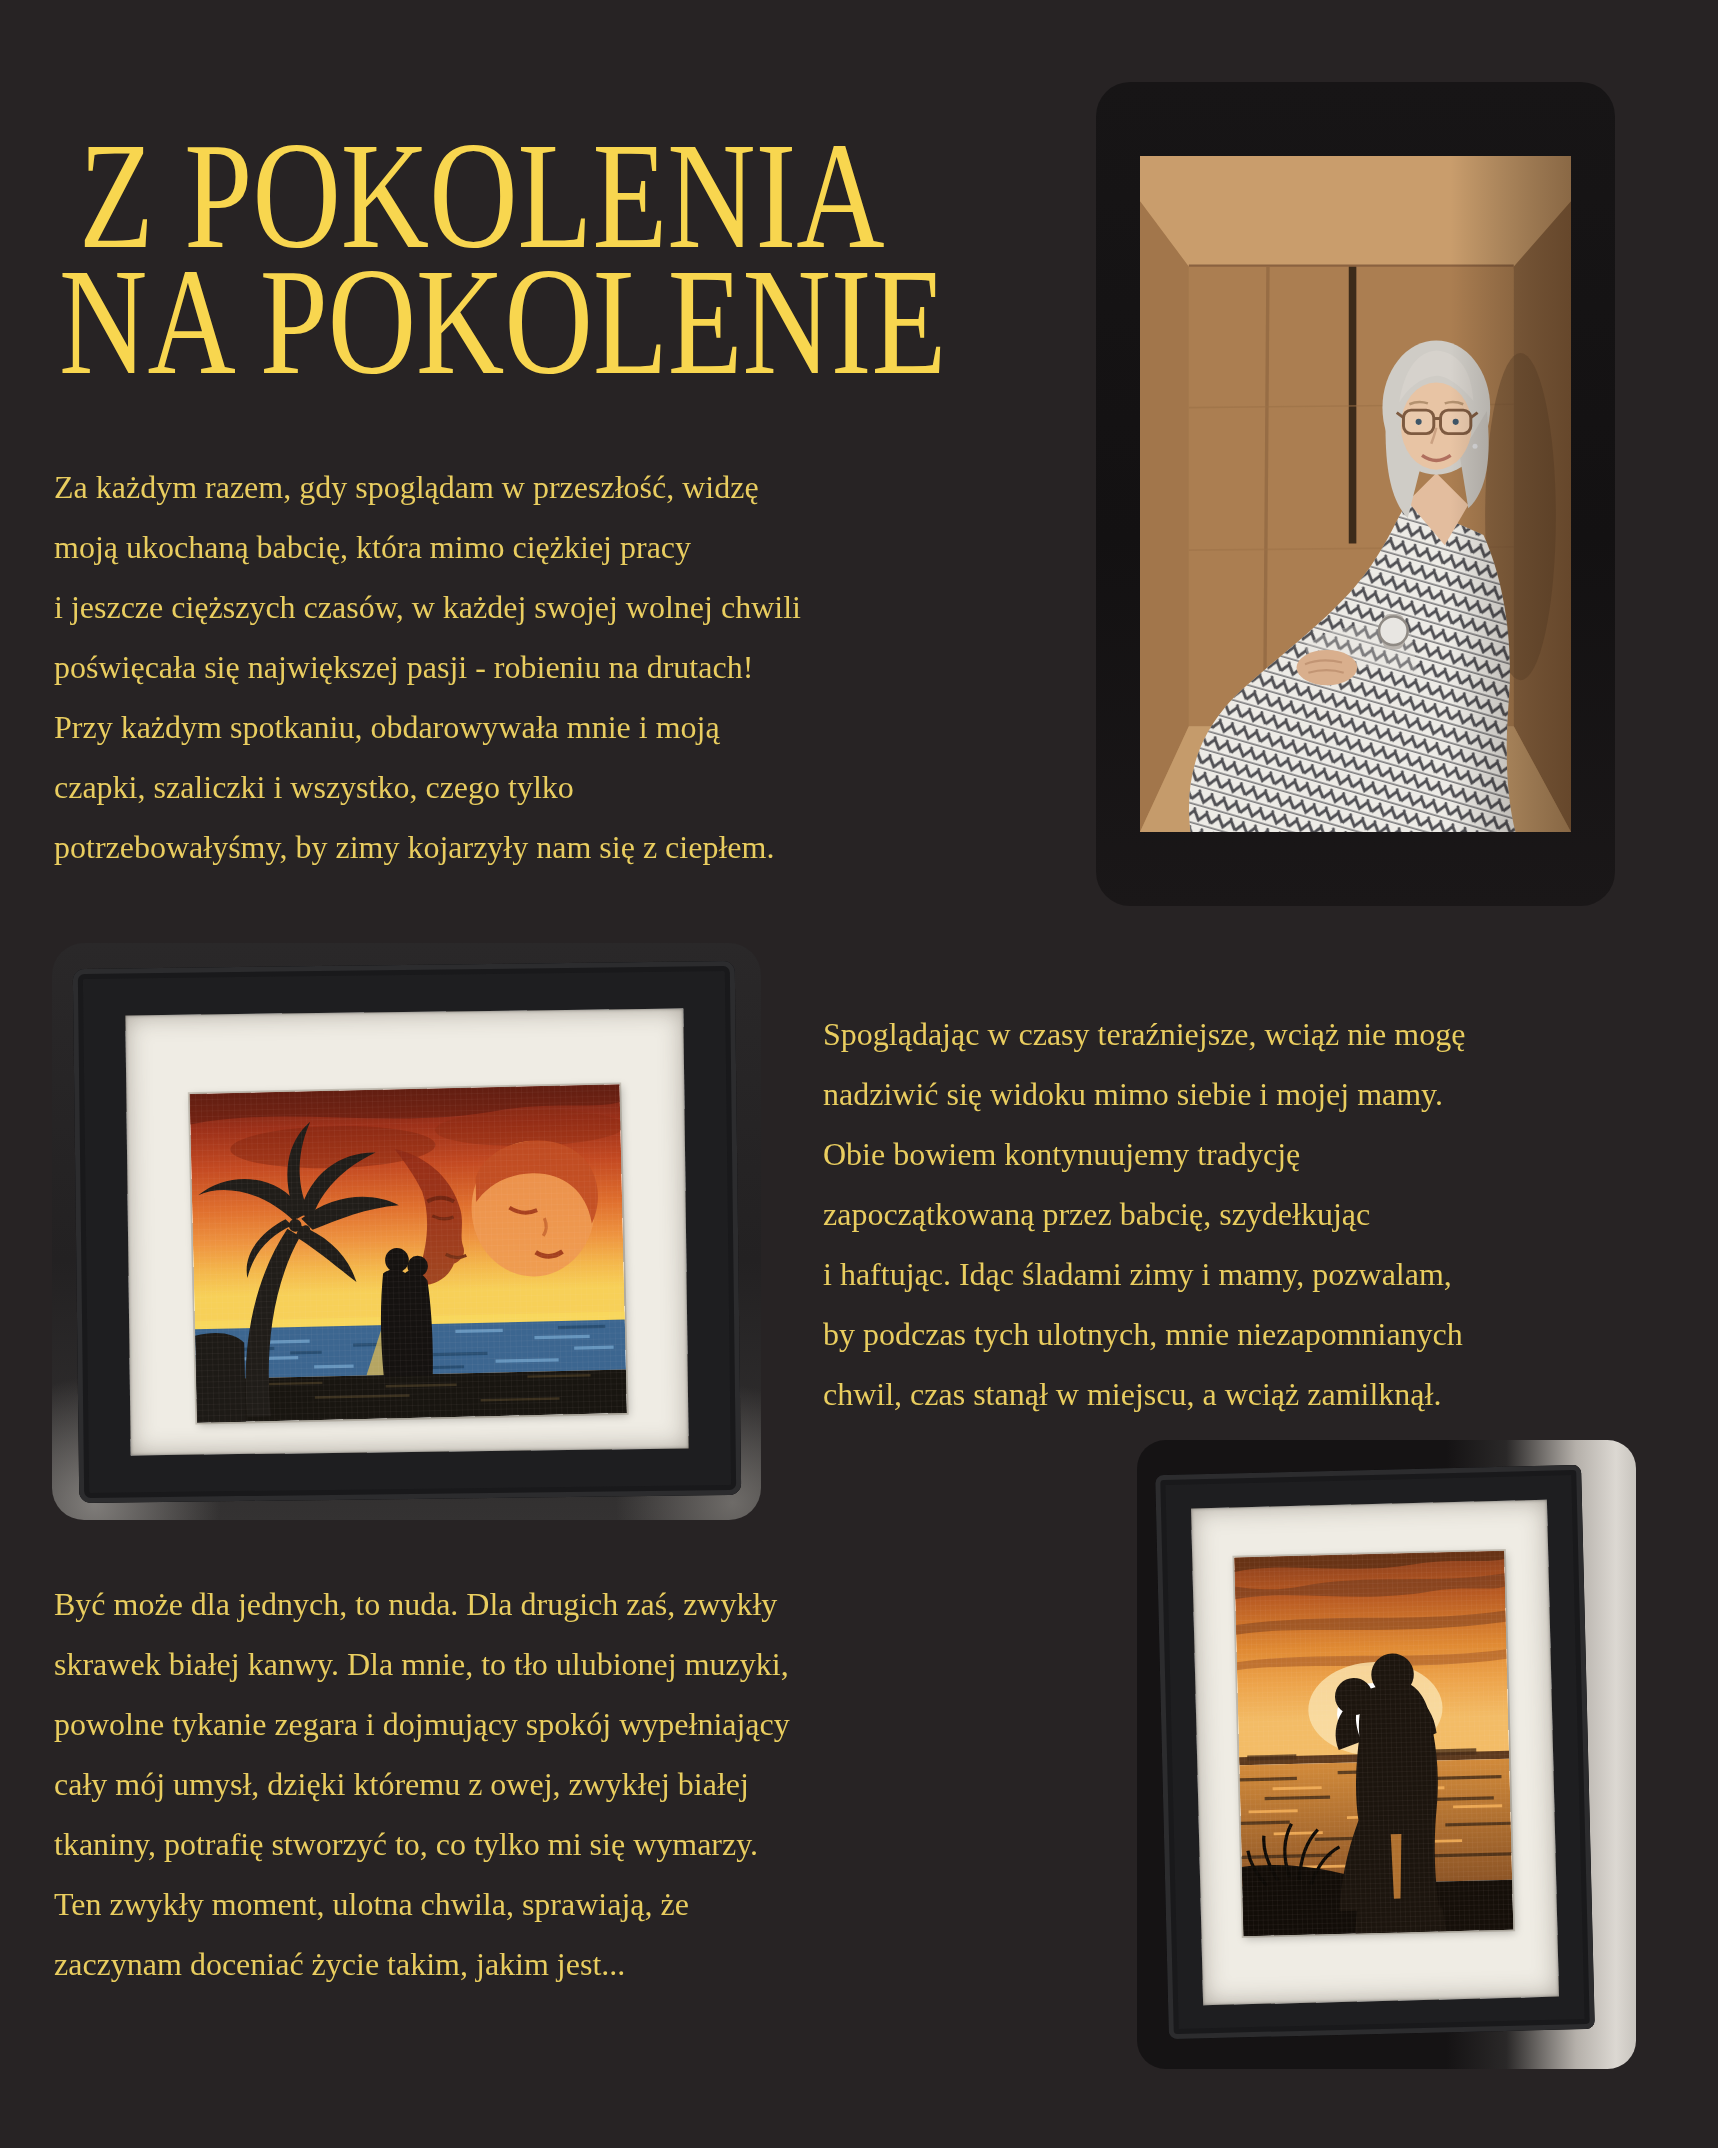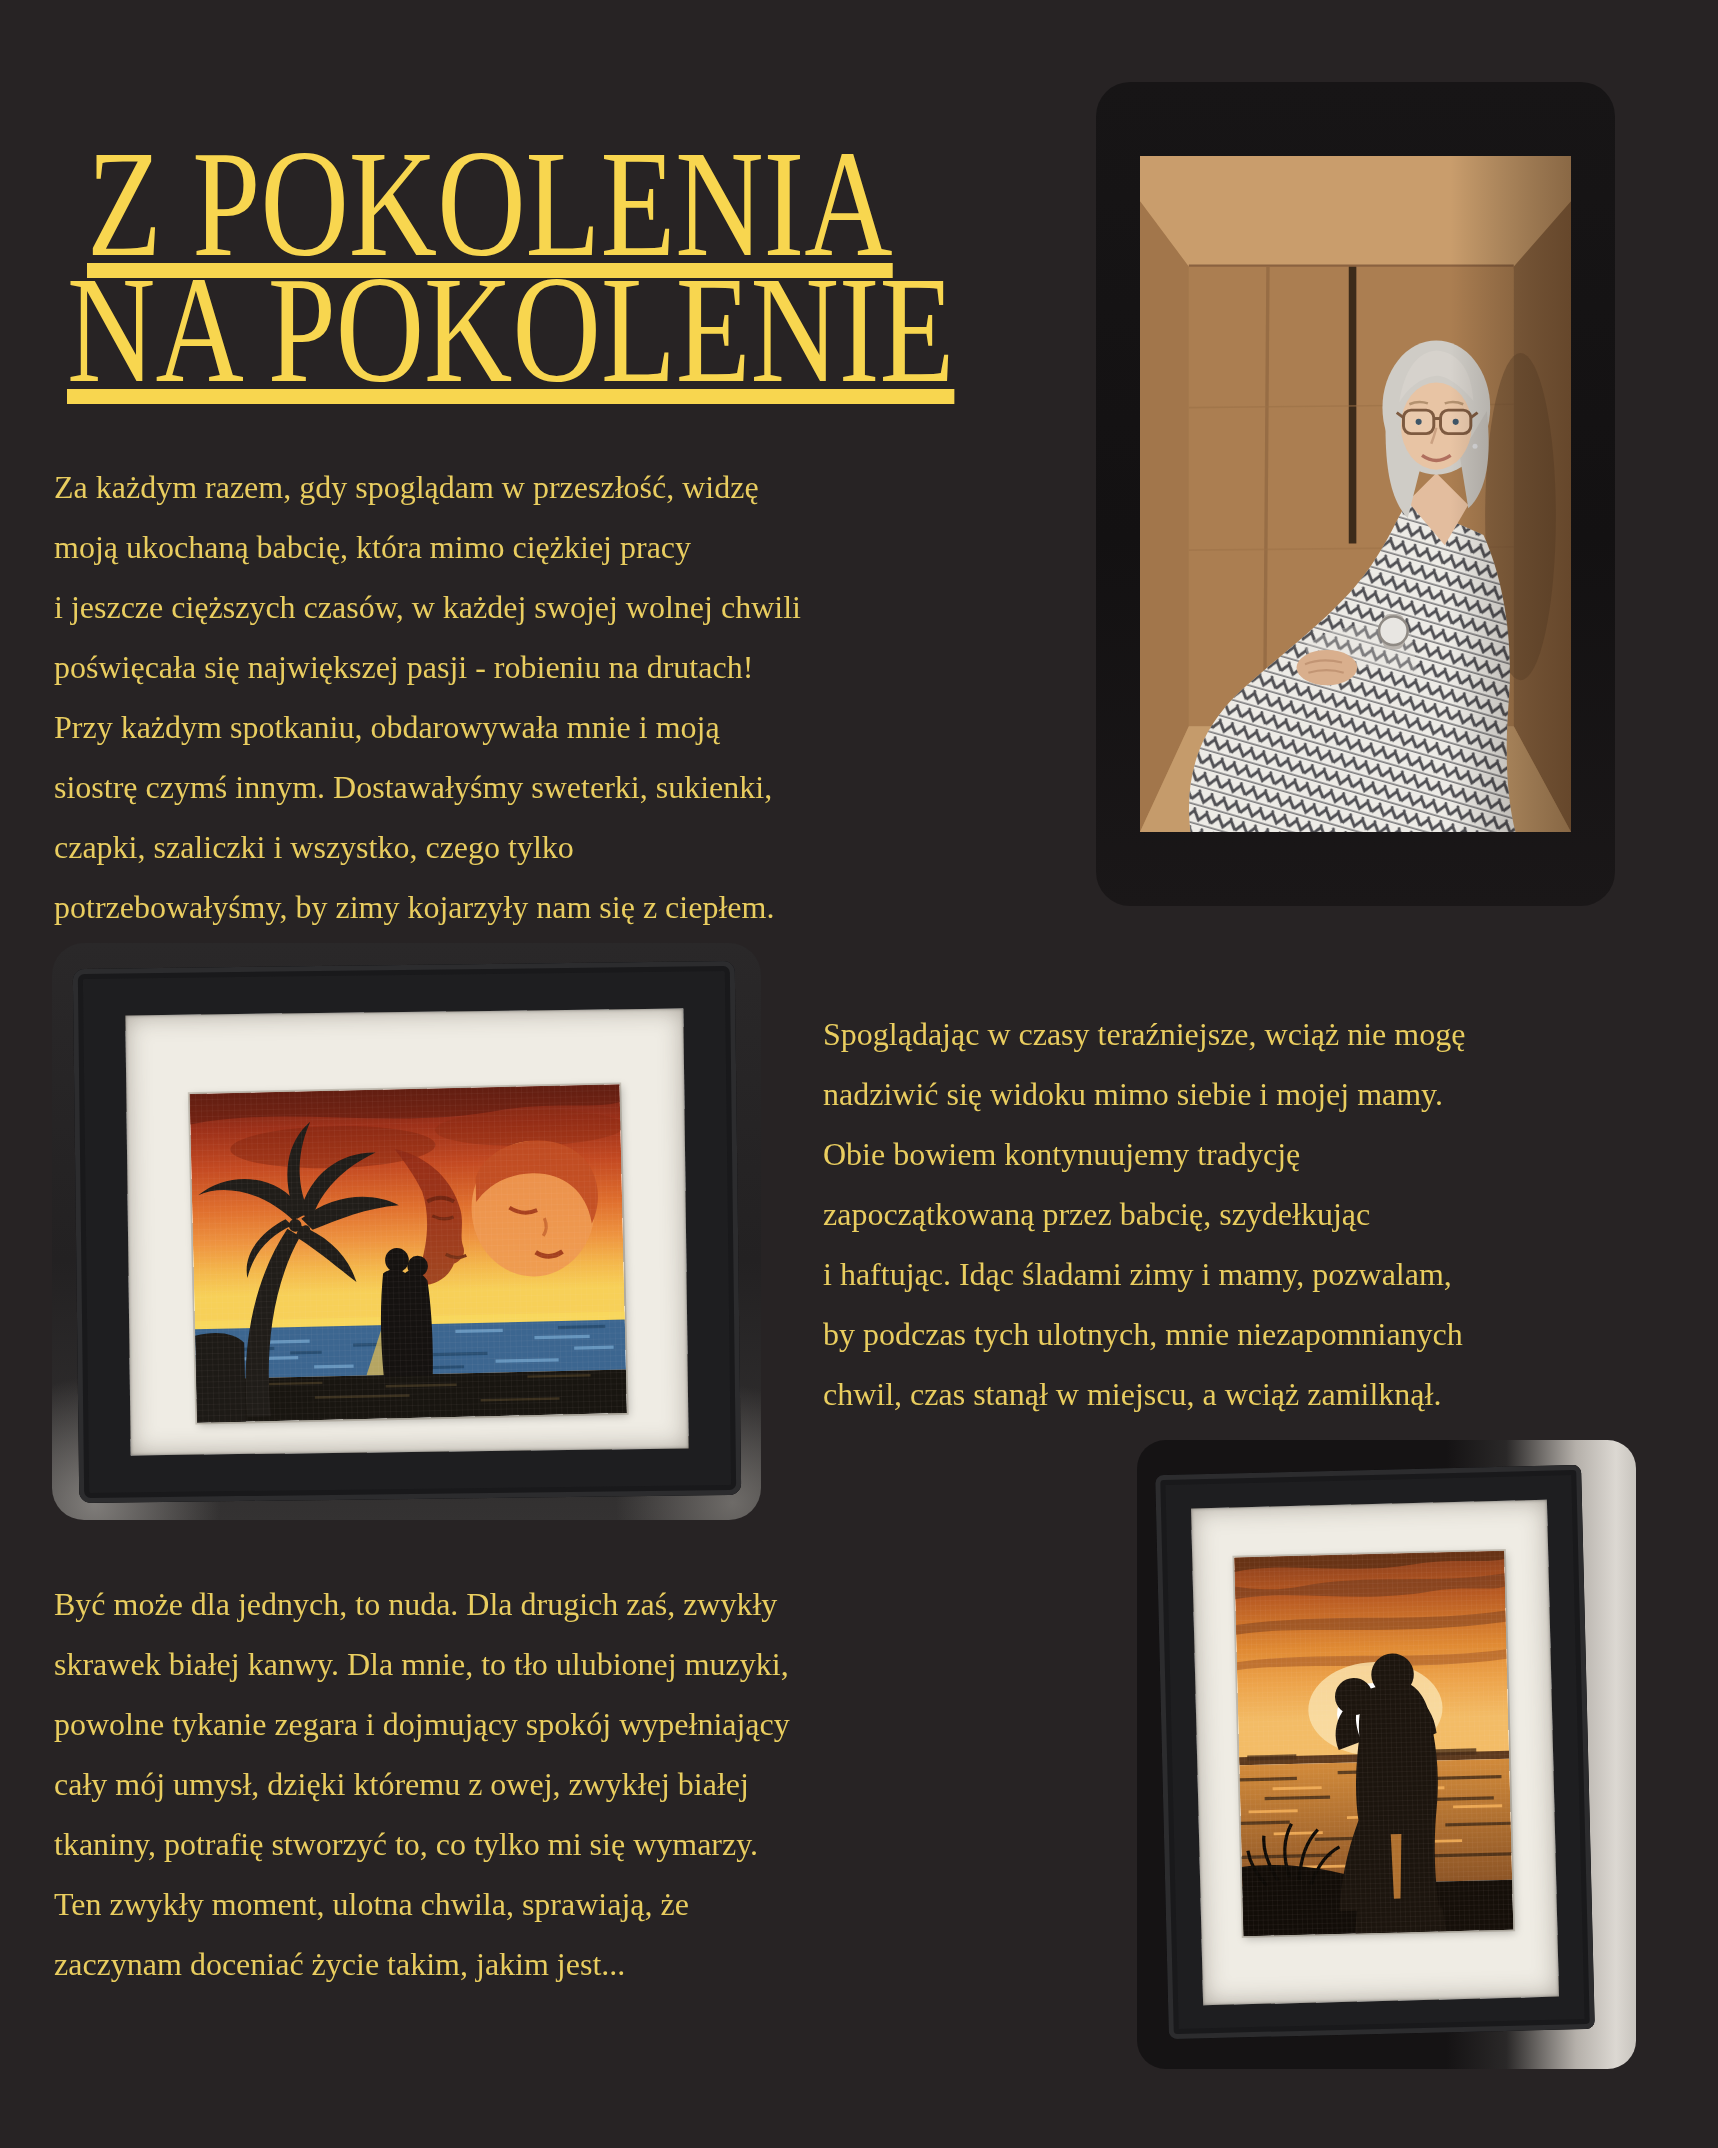--- a/index.html
+++ b/index.html
@@ -43,32 +43,31 @@
   .art{position:absolute;box-shadow:0 0 0 1.7px rgba(90,80,60,0.25), 1.7px 2.5px 8.4px rgba(0,0,0,0.25);}
   .art1{left:65px;top:77px;width:430px;height:329px;transform:rotate(-0.6deg);}
   .art2{left:42px;top:50px;width:270px;height:379px;}
   .art svg,.portrait-photo svg{display:block;width:100%;height:100%;}
 </style>
 </head>
 <body>
 
 <div class="page">
 
-  <h1 class="title" style="margin:8px;text-decoration:underline;">
+  <h1 class="title" style="margin:0;">
     <span class="title-line l1">Z POKOLENIA</span>
     <span class="title-line l2">NA POKOLENIE</span>
   </h1>
 
   <div class="para para1">
       <div class="tline">Za każdym razem, gdy spoglądam w przeszłość, widzę</div>
       <div class="tline">moją ukochaną babcię, która mimo ciężkiej pracy</div>
       <div class="tline">i jeszcze cięższych czasów, w każdej swojej wolnej chwili</div>
       <div class="tline">poświęcała się największej pasji - robieniu na drutach!</div>
       <div class="tline">Przy każdym spotkaniu, obdarowywała mnie i moją</div>
-      <div class="tline">siostrę czymś innym. Dostawałyśmy sweterki, sukienki,</div>
       <div class="tline">czapki, szaliczki i wszystko, czego tylko</div>
       <div class="tline">potrzebowałyśmy, by zimy kojarzyły nam się z ciepłem.</div>
     </div>
 
   <div class="para para2">
       <div class="tline">Spoglądając w czasy teraźniejsze, wciąż nie mogę</div>
       <div class="tline">nadziwić się widoku mimo siebie i mojej mamy.</div>
       <div class="tline">Obie bowiem kontynuujemy tradycję</div>
       <div class="tline">zapoczątkowaną przez babcię, szydełkując</div>
       <div class="tline">i haftując. Idąc śladami zimy i mamy, pozwalam,</div>

